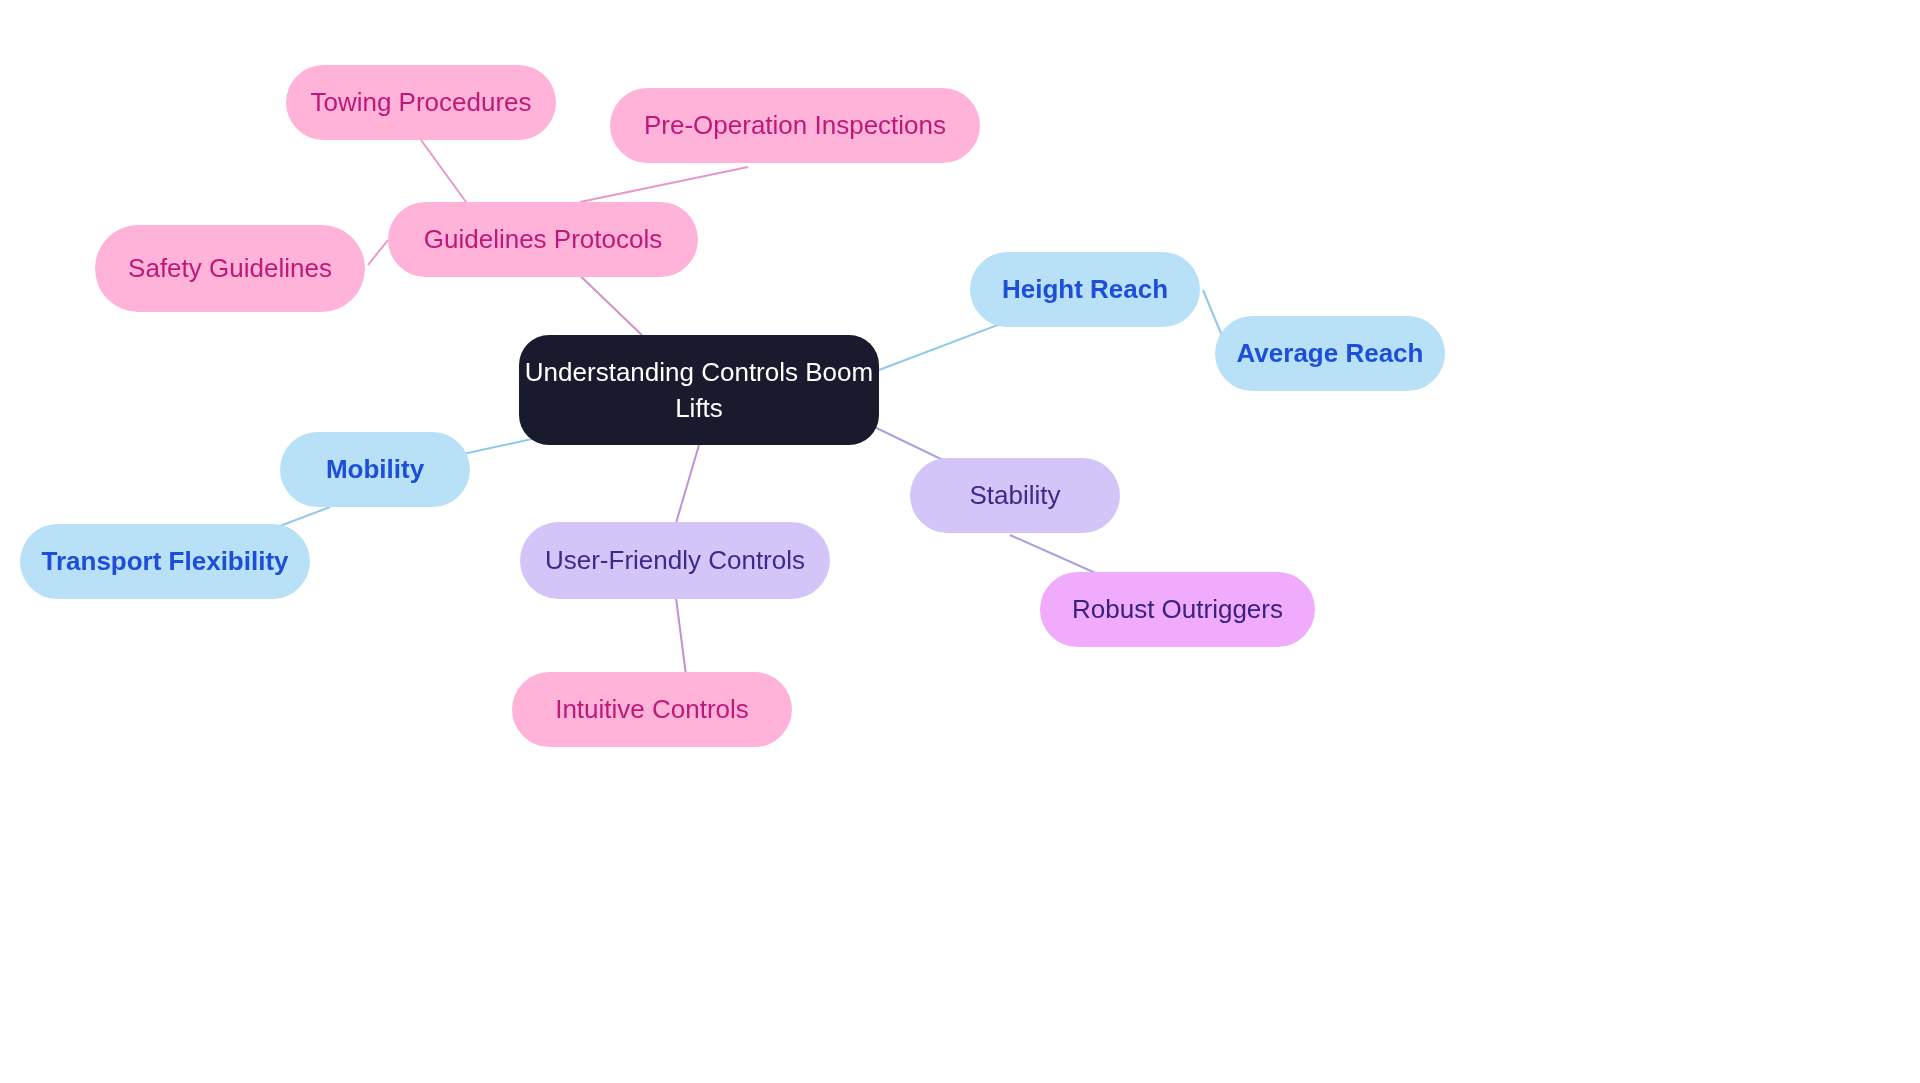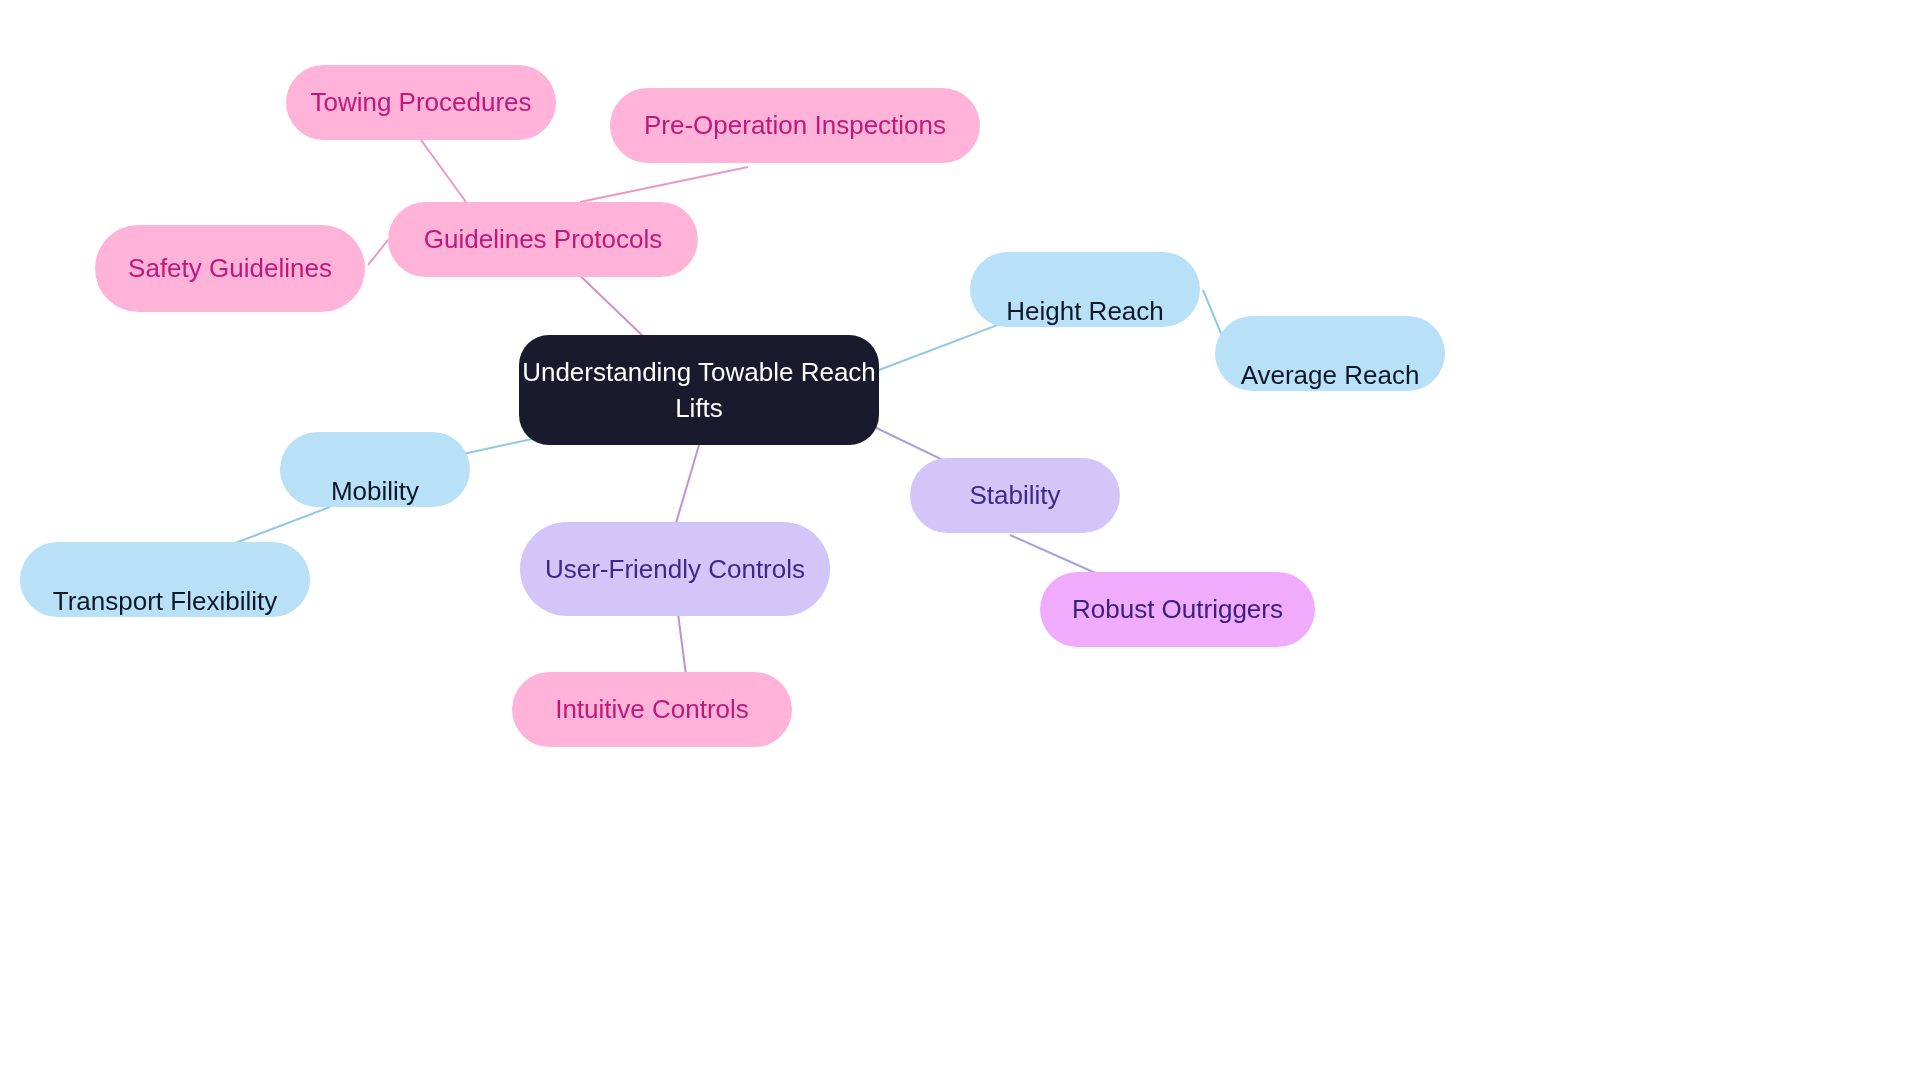--- a/index.html
+++ b/index.html
@@ -37,24 +37,23 @@
       border-radius: 30px;
     }
     .node-pink {
       background: #ffb3d9;
       color: #c0187a;
       font-size: 26px;
       font-weight: 400;
     }
     .node-blue {
       background: #b8e0f7;
-      color: #0f172a;
+      color: #1d4ed8;
       font-size: 26px;
-      font-weight: 400;
-      align-items: flex-end;
+      font-weight: 700;
     }
     .node-purple {
       background: #d4c5f9;
       color: #3a2a8a;
       font-size: 26px;
       font-weight: 400;
     }
     .node-lavender {
       background: #f0abfc;
       color: #3a2080;
@@ -86,21 +85,21 @@
   <line x1="839" y1="410" x2="1020" y2="497" stroke="#a8a0e0" stroke-width="2"></line>
 
   <line x1="1010" y1="535" x2="1100" y2="575" stroke="#a8a0e0" stroke-width="2"></line>
 
   <line x1="699" y1="445" x2="676" y2="523" stroke="#c090d8" stroke-width="2"></line>
 
   <line x1="676" y1="598" x2="686" y2="675" stroke="#c090d8" stroke-width="2"></line>
 </svg>
 
 <div class="node node-center" style="left: 519px; top: 335px; width: 360px; height: 110px;">
-  <span style="white-space: pre-line; font-size: 26px; line-height: 1.4;">Understanding Towable Reach
+  <span style="white-space: pre-line; font-size: 26px; line-height: 1.4;">Understanding Controls Boom
 Lifts</span>
 </div>
 
 <div class="node node-pink" style="left: 388px; top: 202px; width: 310px; height: 75px;">
   <span>Guidelines Protocols</span>
 </div>
 
 <div class="node node-pink" style="left: 286px; top: 65px; width: 270px; height: 75px;">
   <span>Towing Procedures</span>
 </div>
@@ -118,31 +117,31 @@
 </div>
 
 <div class="node node-blue" style="left: 1215px; top: 316px; width: 230px; height: 75px;">
   <span>Average Reach</span>
 </div>
 
 <div class="node node-blue" style="left: 280px; top: 432px; width: 190px; height: 75px;">
   <span>Mobility</span>
 </div>
 
-<div class="node node-blue" style="left: 20px; top: 542px; width: 290px; height: 75px;">
+<div class="node node-blue" style="left: 20px; top: 524px; width: 290px; height: 75px;">
   <span>Transport Flexibility</span>
 </div>
 
 <div class="node node-purple" style="left: 910px; top: 458px; width: 210px; height: 75px; text-align: center;">
   <span>Stability</span>
 </div>
 
 <div class="node node-lavender" style="left: 1040px; top: 572px; width: 275px; height: 75px;">
   <span>Robust Outriggers</span>
 </div>
 
-<div class="node node-purple" style="left: 520px; top: 522px; width: 310px; height: 94px; justify-content: center;">
+<div class="node node-purple" style="left: 520px; top: 522px; width: 310px; height: 77px; justify-content: center;">
   <span>User-Friendly Controls</span>
 </div>
 
 <div class="node node-pink" style="left: 512px; top: 672px; width: 280px; height: 75px;">
   <span>Intuitive Controls</span>
 </div>
 
 </body></html>

